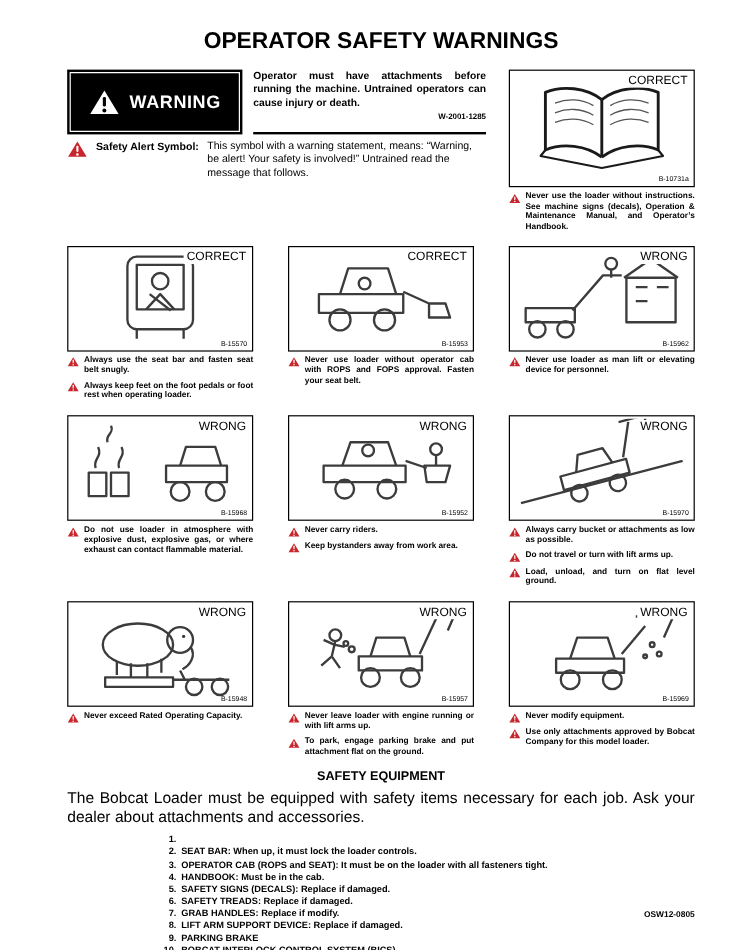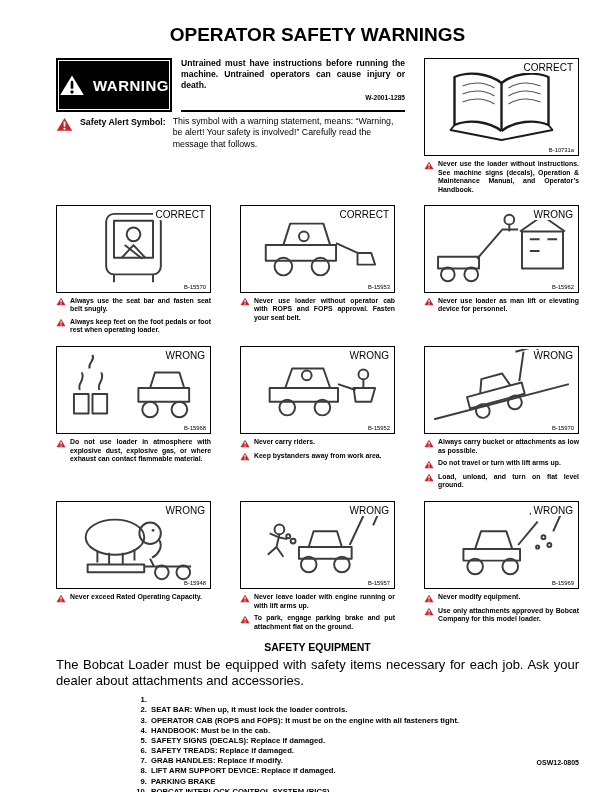--- a/index.html
+++ b/index.html
@@ -13,21 +13,21 @@
     overflow:hidden;
   }
   .title{font-size:19px;font-weight:700;text-align:center;margin:4px 0 12px 0;}
 
   .top{display:flex;gap:19px;}
   .top-left{width:349px;flex:0 0 auto;}
   .top-right{width:155px;flex:0 0 auto;}
 
   .warn-row{display:flex;gap:9px;align-items:stretch;}
   .warning-box{
-    width:116px;height:54px;background:#000;color:#fff;
+    width:146px;height:54px;background:#000;color:#fff;
     display:flex;align-items:center;justify-content:center;gap:8px;flex:0 0 auto;
     box-shadow:inset 0 0 0 2px #000, inset 0 0 0 3px #fff;
   }
   .warning-word{font-weight:700;font-size:15px;letter-spacing:.5px;}
   .triW{width:26px;height:23px;display:block;}
   .warning-textwrap{flex:1;border-bottom:2px solid #000;padding-bottom:2px;}
   .warning-text{font-size:8.6px;font-weight:700;text-align:justify;line-height:1.3;}
   .warning-code{text-align:right;font-size:6.6px;font-weight:700;margin-top:2px;}
 
   .alert-row{display:flex;margin-top:4px;gap:7px;align-items:flex-start;}
@@ -83,31 +83,31 @@
     <div class="top-left">
 
       <div class="warn-row">
         <div class="warning-box">
           <svg class="triW">
               <use href="#tri-white"></use>
             </svg>
           <span class="warning-word">WARNING</span>
         </div>
         <div class="warning-textwrap">
-          <div class="warning-text">Untrained must have instructions before running the machine. Untrained operators can cause injury or death.</div>
+          <div class="warning-text">Operator must have attachments before running the machine. Untrained operators can cause injury or death.</div>
           <div class="warning-code">W-2001-1285</div>
         </div>
       </div>
 
       <div class="alert-row">
         <svg class="triR">
             <use href="#tri-red"></use>
           </svg>
         <div class="alert-label">Safety Alert Symbol:</div>
-        <div class="alert-text">This symbol with a warning statement, means: “Warning, be alert! Your safety is involved!” Carefully read the message that follows.</div>
+        <div class="alert-text">This symbol with a warning statement, means: “Warning, be alert! Your safety is involved!” Untrained read the message that follows.</div>
       </div>
     </div>
 
     <div class="top-right">
       <div class="panel book-panel">
         <div class="panel-header">CORRECT</div>
         <svg class="ill" viewBox="0 0 150 92">
           <g stroke="#1a1a1a" fill="none" stroke-width="2.4" stroke-linejoin="round">
             <path d="M75,22 C62,12 42,10 28,16 L28,64 C42,58 62,60 75,70"></path>
             <path d="M75,22 C88,12 108,10 122,16 L122,64 C108,58 88,60 75,70"></path>
@@ -404,21 +404,21 @@
     <div class="se-list">
       <div class="li">
           <span class="num">1.</span>
         </div>
       <div class="li">
           <span class="num">2.</span>
           <span>SEAT BAR: When up, it must lock the loader controls.</span>
         </div>
       <div class="li">
           <span class="num">3.</span>
-          <span>OPERATOR CAB (ROPS and FOPS): It must be on the engine with all fasteners tight.</span>
+          <span>OPERATOR CAB (ROPS and SEAT): It must be on the loader with all fasteners tight.</span>
         </div>
       <div class="li">
           <span class="num">4.</span>
           <span>HANDBOOK: Must be in the cab.</span>
         </div>
       <div class="li">
           <span class="num">5.</span>
           <span>SAFETY SIGNS (DECALS): Replace if damaged.</span>
         </div>
       <div class="li">

